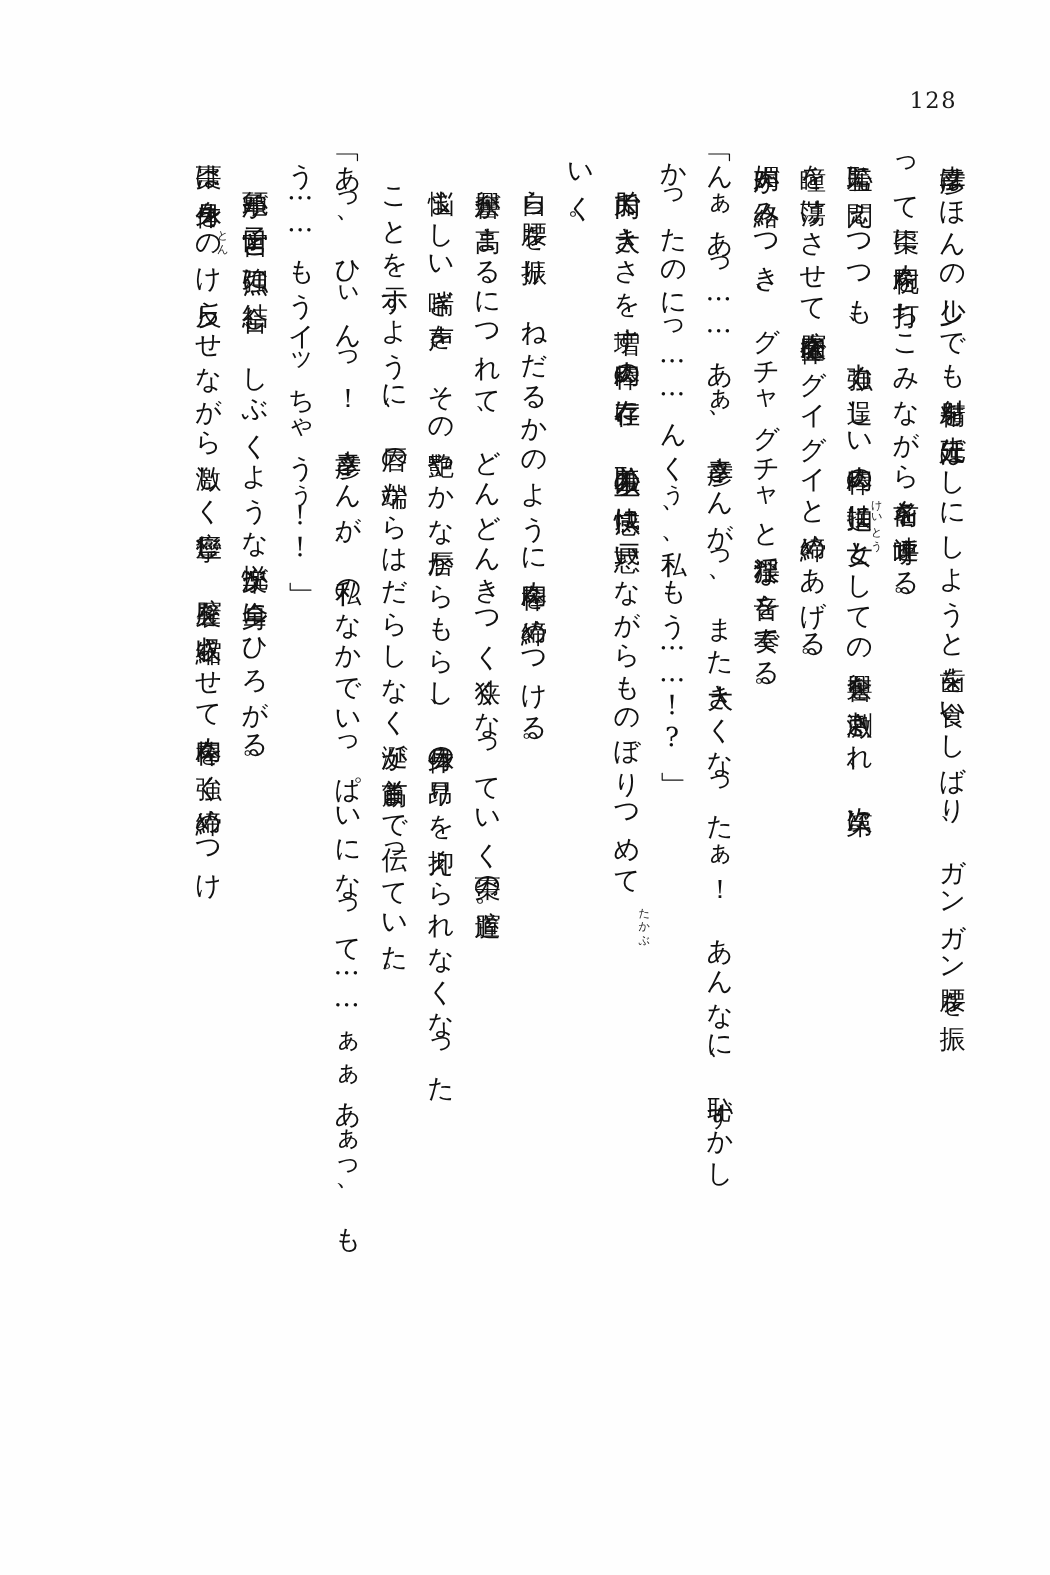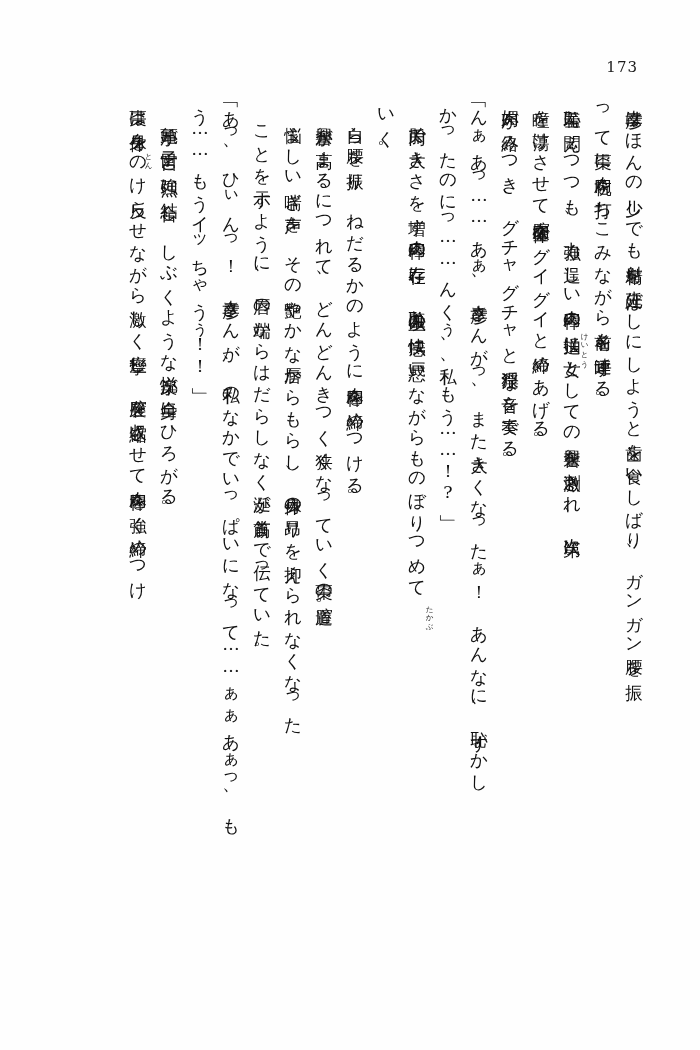--- a/index.html
+++ b/index.html
@@ -70,21 +70,21 @@
     letter-spacing: 0.5px;
     color: #222;
     white-space: nowrap;
   }
 </style>
 </head>
 <body>
 
 <div class="page">
 
-  <div class="page-number">173</div>
+  <div class="page-number">128</div>
 
   <div class="text-block">
     <div class="vline">幸彦はほんの少しでも射精を先延ばしにしようと歯を食いしばり、ガンガン腰を振</div>
     <div class="vline">って棗に肉杭を打ちこみながら名前を連呼する。</div>
     <div class="vline">羞恥に悶えつつも、力強く逞しい肉棒の抽送に女としての興奮を刺激され、次第に</div>
     <div class="vline">瞳を蕩けさせて膣肉全体でグイグイと締めあげる。</div>
     <div class="vline">媚肉が絡みつき、グチャグチャと淫猥な音を奏でる。</div>
     <div class="vline">「んぁあっ……あぁ、幸彦さんがっ、また大きくなったぁ！　あんなに、恥ずかし</div>
     <div class="vline">かったのにっ……んくぅ、私、もう……!?」</div>
     <div class="vline indent">胎内で大きさを増す肉棒の存在に、羞恥以上の快感に戸惑いながらものぼりつめて</div>

